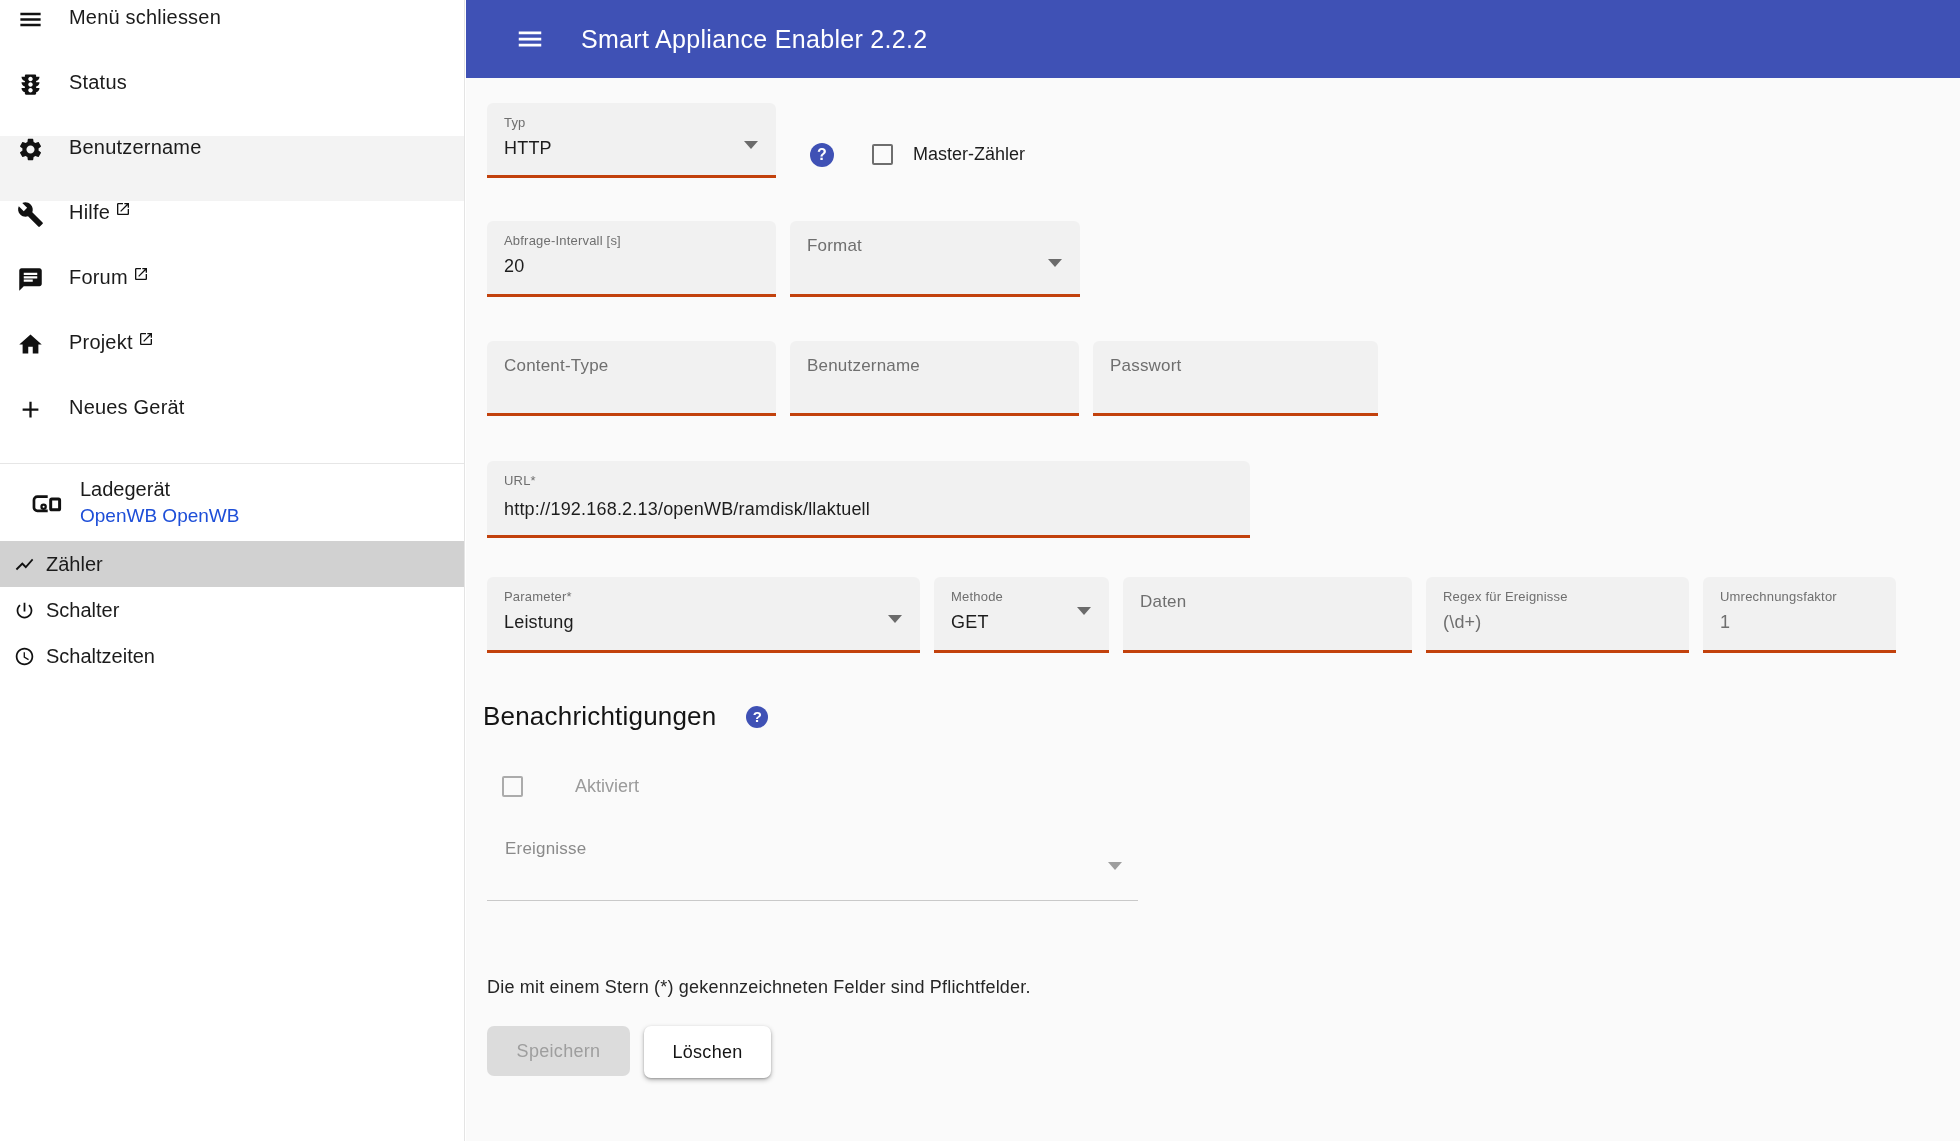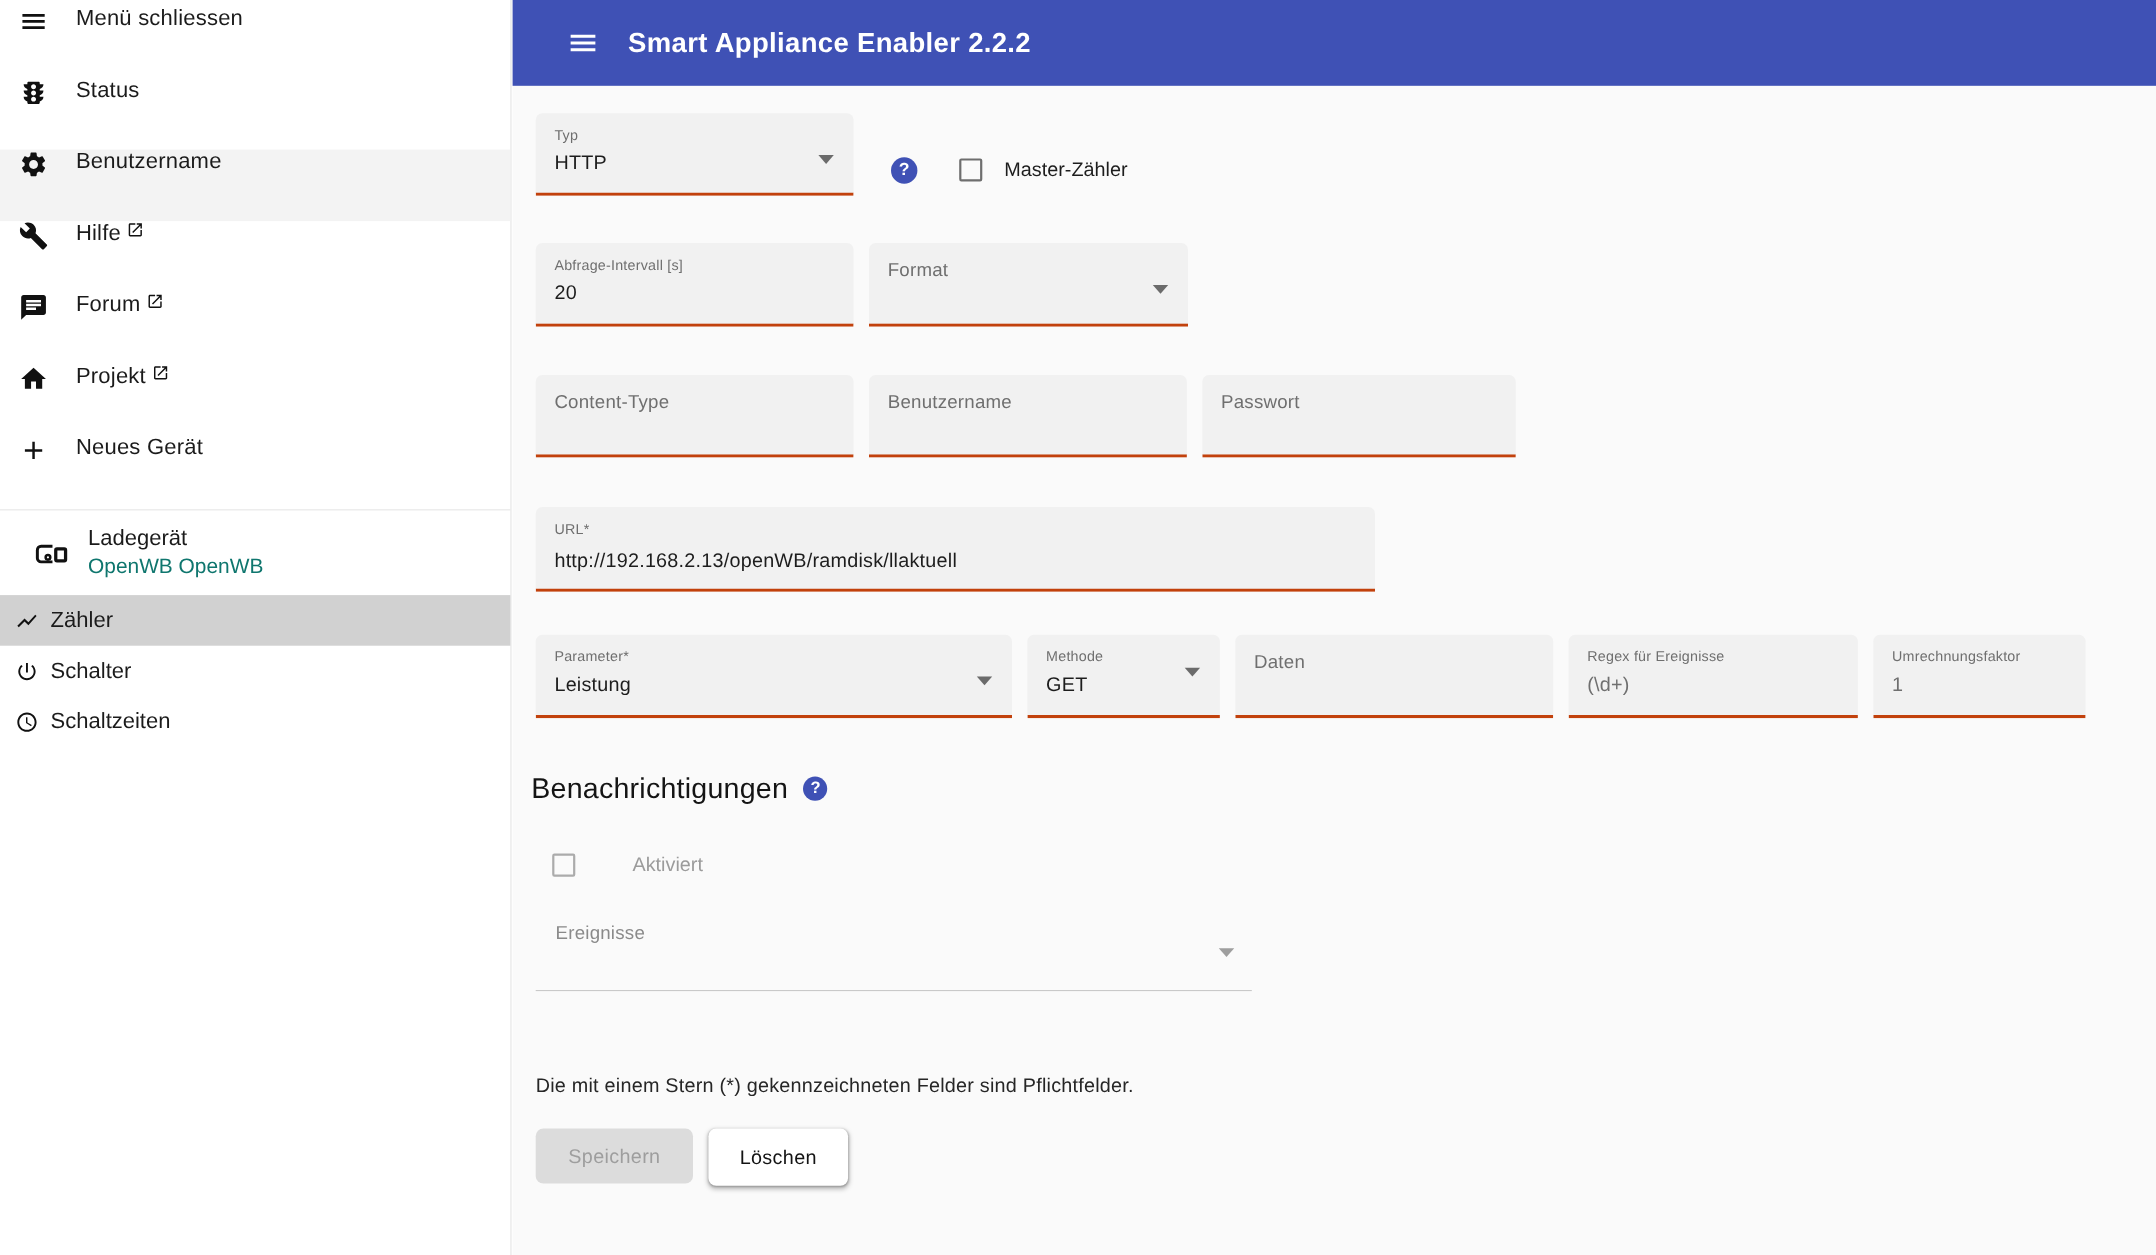--- a/index.html
+++ b/index.html
@@ -22,39 +22,39 @@
   .ext-icon { width:16px; height:16px; margin-left:5px; margin-bottom:16px; }
   .ext-icon svg { width:16px; height:16px; fill:#111; }
 
   .nav-divider { height:1px; background:#e6e6e6; margin-top:2px; }
 
   .device-item { display:flex; align-items:center; padding:12px 0 12px 30px; }
   .device-icon { width:34px; height:34px; flex:0 0 34px; }
   .device-icon svg { width:34px; height:34px; }
   .device-text { margin-left:16px; }
   .device-title { font-size:20px; color:#1b1b1b; line-height:27px; }
-  .device-sub { font-size:19px; color:#0f766e; line-height:26px; }
+  .device-sub { font-size:19px; color:#1d4ed8; line-height:26px; }
 
   .subnav-item {
     height:46px; display:flex; align-items:center; padding-left:14px;
     color:#1b1b1b; cursor:pointer;
   }
   .subnav-item.selected { background:#d1d1d1; }
   .sub-icon { width:21px; height:21px; flex:0 0 21px; display:flex; align-items:center; justify-content:center; }
   .sub-icon svg { width:21px; height:21px; fill:#111; }
   .sub-label { margin-left:11px; font-size:20px; }
 
   
   .main { position:absolute; left:466px; top:0; width:1494px; height:1141px; background:#fafafa; }
   .appbar {
     height:78px; background:#3f51b5; display:flex; align-items:center; padding-left:49px;
   }
   .appbar .burger { width:30px; height:30px; cursor:pointer; }
   .appbar .burger svg { width:30px; height:30px; fill:#ffffff; }
-  .appbar-title { color:#ffffff; font-size:25px; margin-left:26px; font-weight:700; letter-spacing:.3px; }
+  .appbar-title { color:#ffffff; font-size:25px; margin-left:36px; font-weight:400; letter-spacing:.3px; }
 
   .content { padding:25px 0 0 21px; }
 
   .frow { display:flex; gap:14px; }
   .r1 { margin-bottom:43px; }
   .r2 { margin-bottom:44px; }
   .r3 { margin-bottom:45px; }
   .r4 { margin-bottom:39px; }
 
   .field {
@@ -87,21 +87,21 @@
   }
   .checkbox {
     width:21px; height:21px; border:2px solid #6e6e6e; border-radius:2px; background:transparent;
     cursor:pointer; flex:0 0 21px;
   }
   .checkbox.disabled { border-color:#ababab; }
   .cb-label { margin-left:20px; font-size:18px; color:#1d1d1d; }
   .cb-label.disabled { color:#9b9b9b; }
   .mz-gap { width:38px; }
 
-  .section-head { display:flex; align-items:center; margin-top:48px; }
+  .section-head { display:flex; align-items:center; margin-top:48px;gap:16px; }
   .section-title { font-size:26px; color:#141414; font-weight:500; letter-spacing:.2px; }
   .section-head .help-icon { width:22px; height:22px; font-size:15px; margin-left:14px; flex:0 0 22px; }
 
   .aktiviert-row { display:flex; align-items:center; margin-top:44px; padding-left:15px;gap:32px; }
 
   .ereignisse {
     position:relative; width:651px; height:75px; margin-top:29px;
     border-bottom:1px solid #c9c9c9; background:transparent;
   }
   .ereignisse .elabel { color:#8a8a8a; left:18px; top:13px; }

